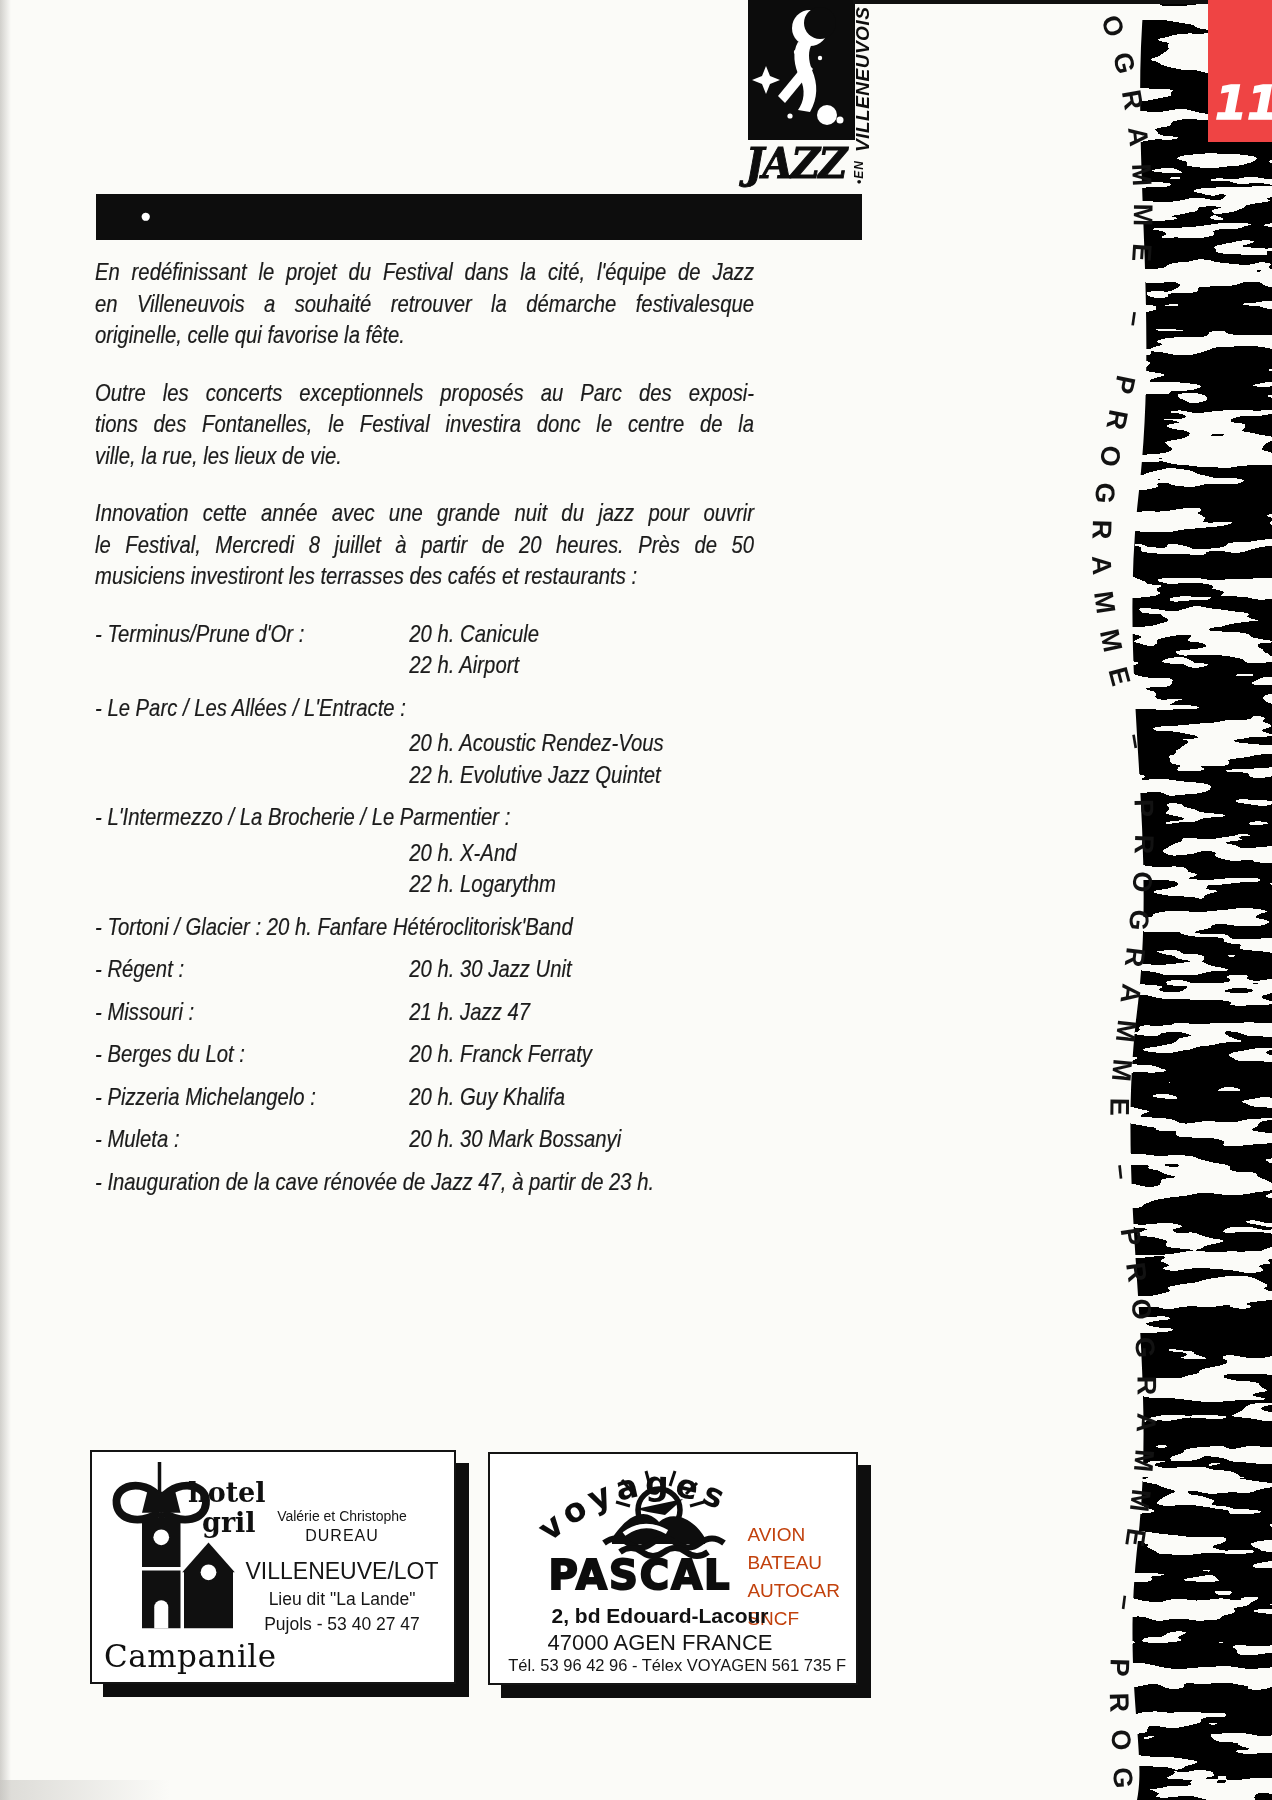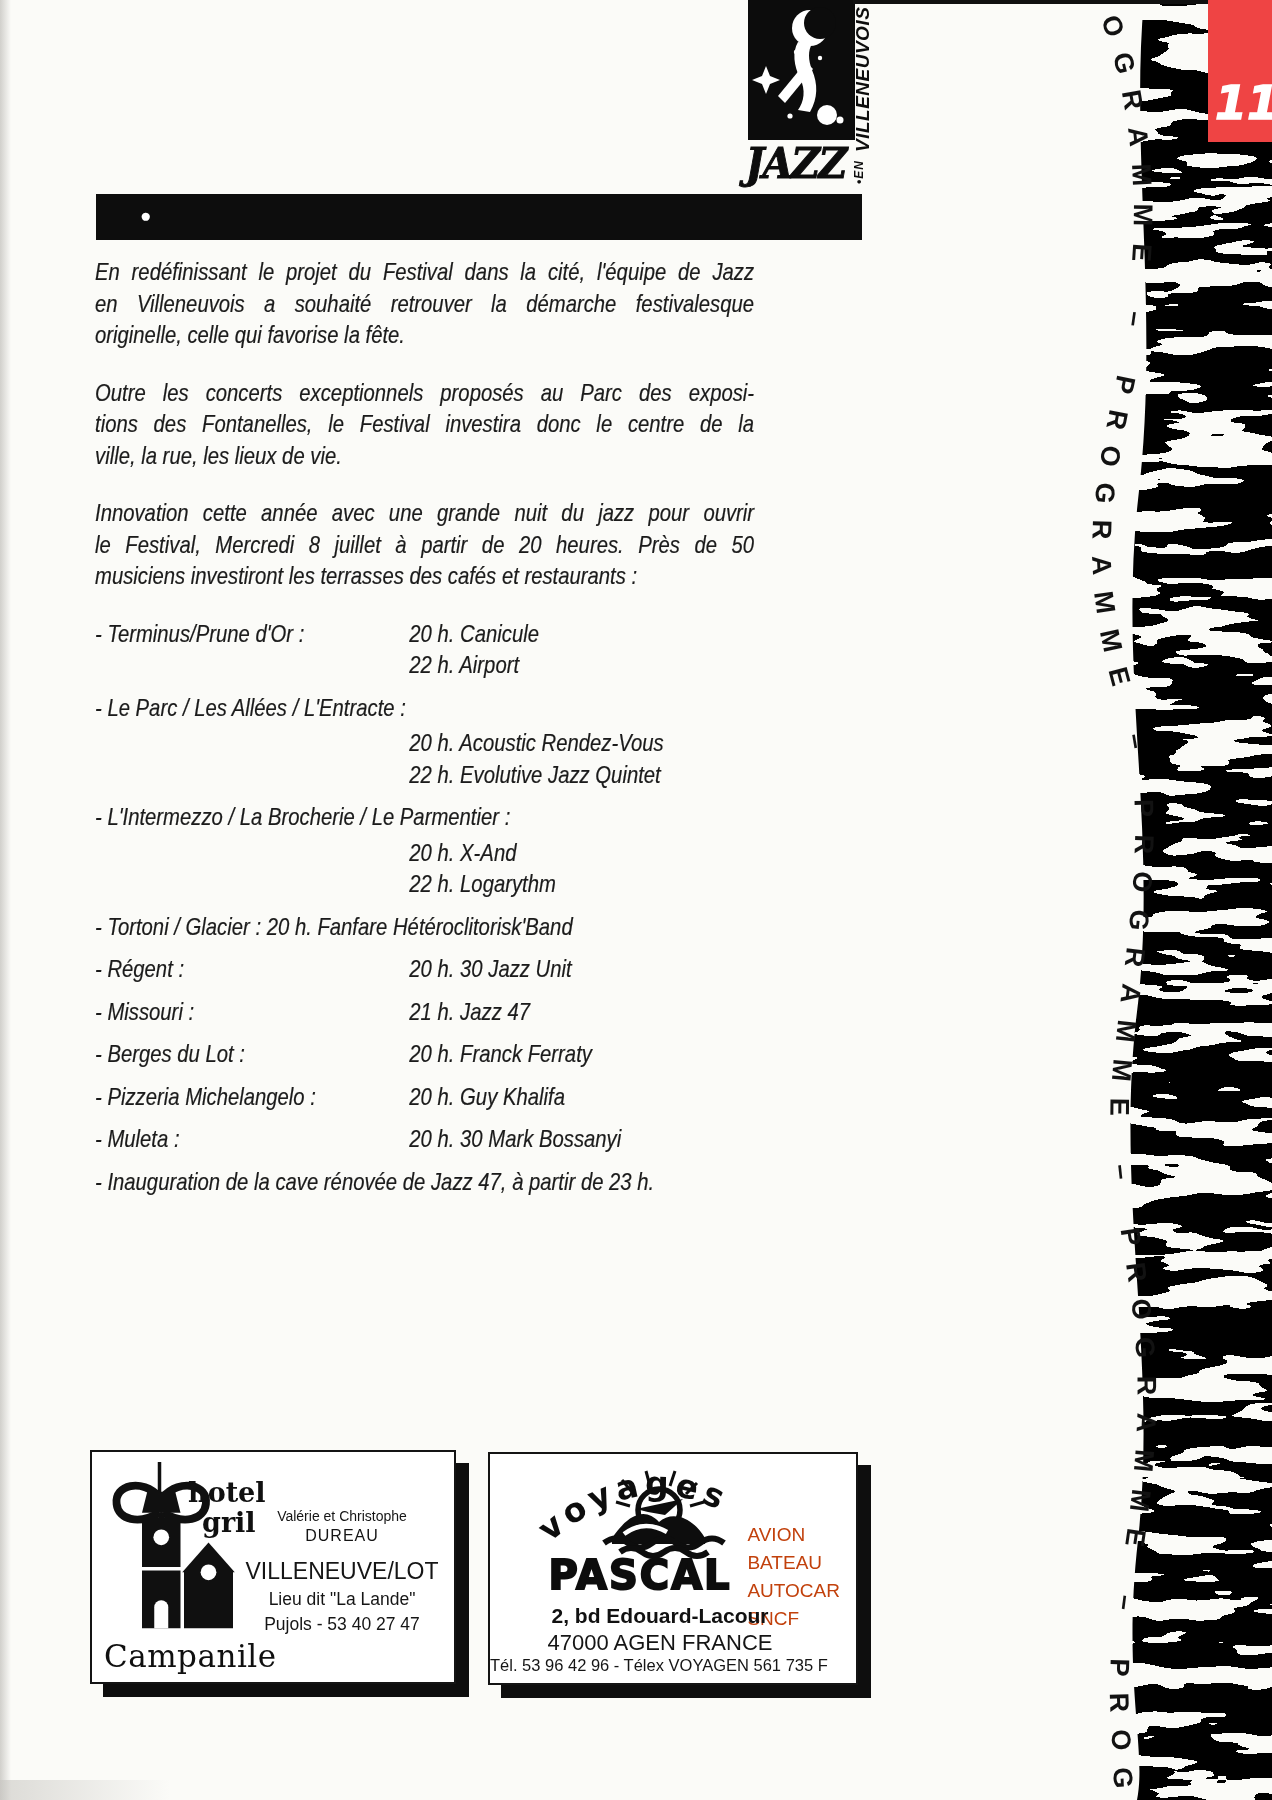--- a/index.html
+++ b/index.html
@@ -85,21 +85,21 @@
             letter-spacing:5px;fill:#0d0d0d;-webkit-text-stroke:1px #0d0d0d;}
   .pascal-brand{position:absolute;left:55px;top:98px;width:190px;text-align:center;
                 font-family:"DejaVu Sans",sans-serif;font-weight:bold;font-size:40px;
                 letter-spacing:2px;color:#0d0d0d;-webkit-text-stroke:2px #0d0d0d;}
   .pservices{position:absolute;right:16px;top:28px;text-align:left;font-size:19px;
              line-height:28px;color:#c2410c;margin-top:39px;}
   .paddr{position:absolute;left:0;top:150px;width:340px;text-align:center;
          font-weight:bold;font-size:21px;color:#111;}
   .pcity{position:absolute;left:0;top:176px;width:340px;text-align:center;
          font-size:22px;color:#151515;}
-  .pphone{position:absolute;left:0;top:202px;width:356px;text-align:left;
+  .pphone{position:absolute;left:0;top:202px;width:356px;text-align:right;
           font-size:16.5px;color:#151515;}
 </style>
 </head>
 <body>
 
 <div id="page">
 
   <svg id="band" width="220" height="1800" viewBox="0 0 220 1800">
     <defs>
       <filter id="zebraF" x="-10%" y="-2%" width="120%" height="104%">

